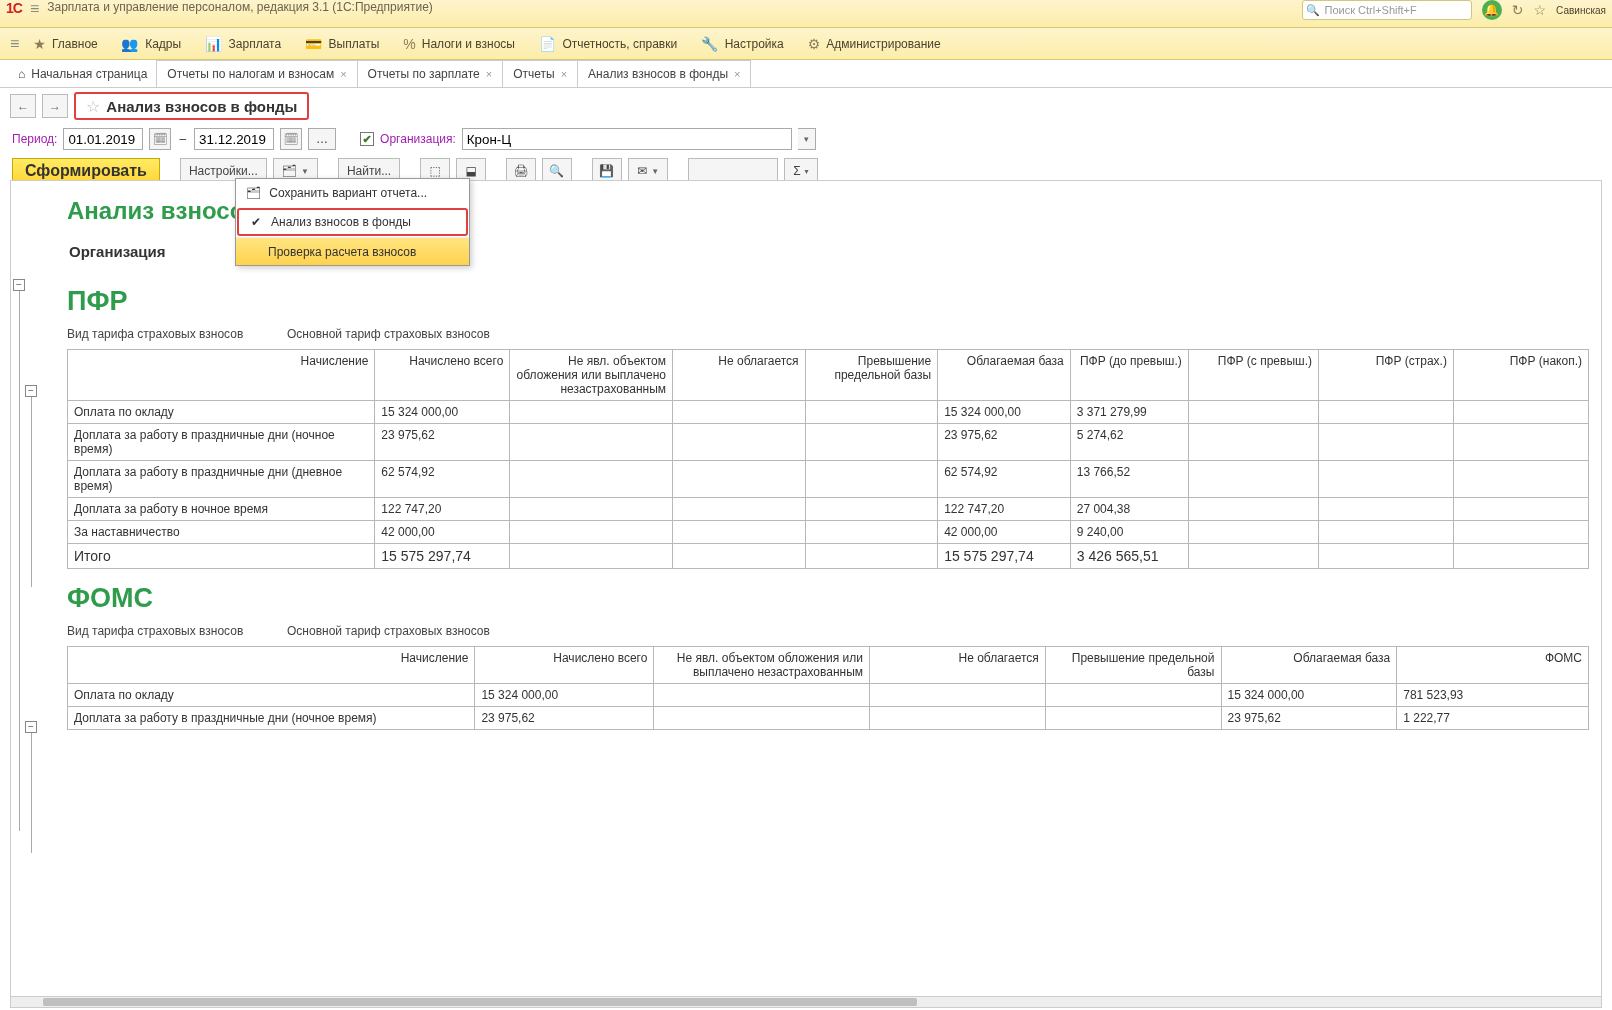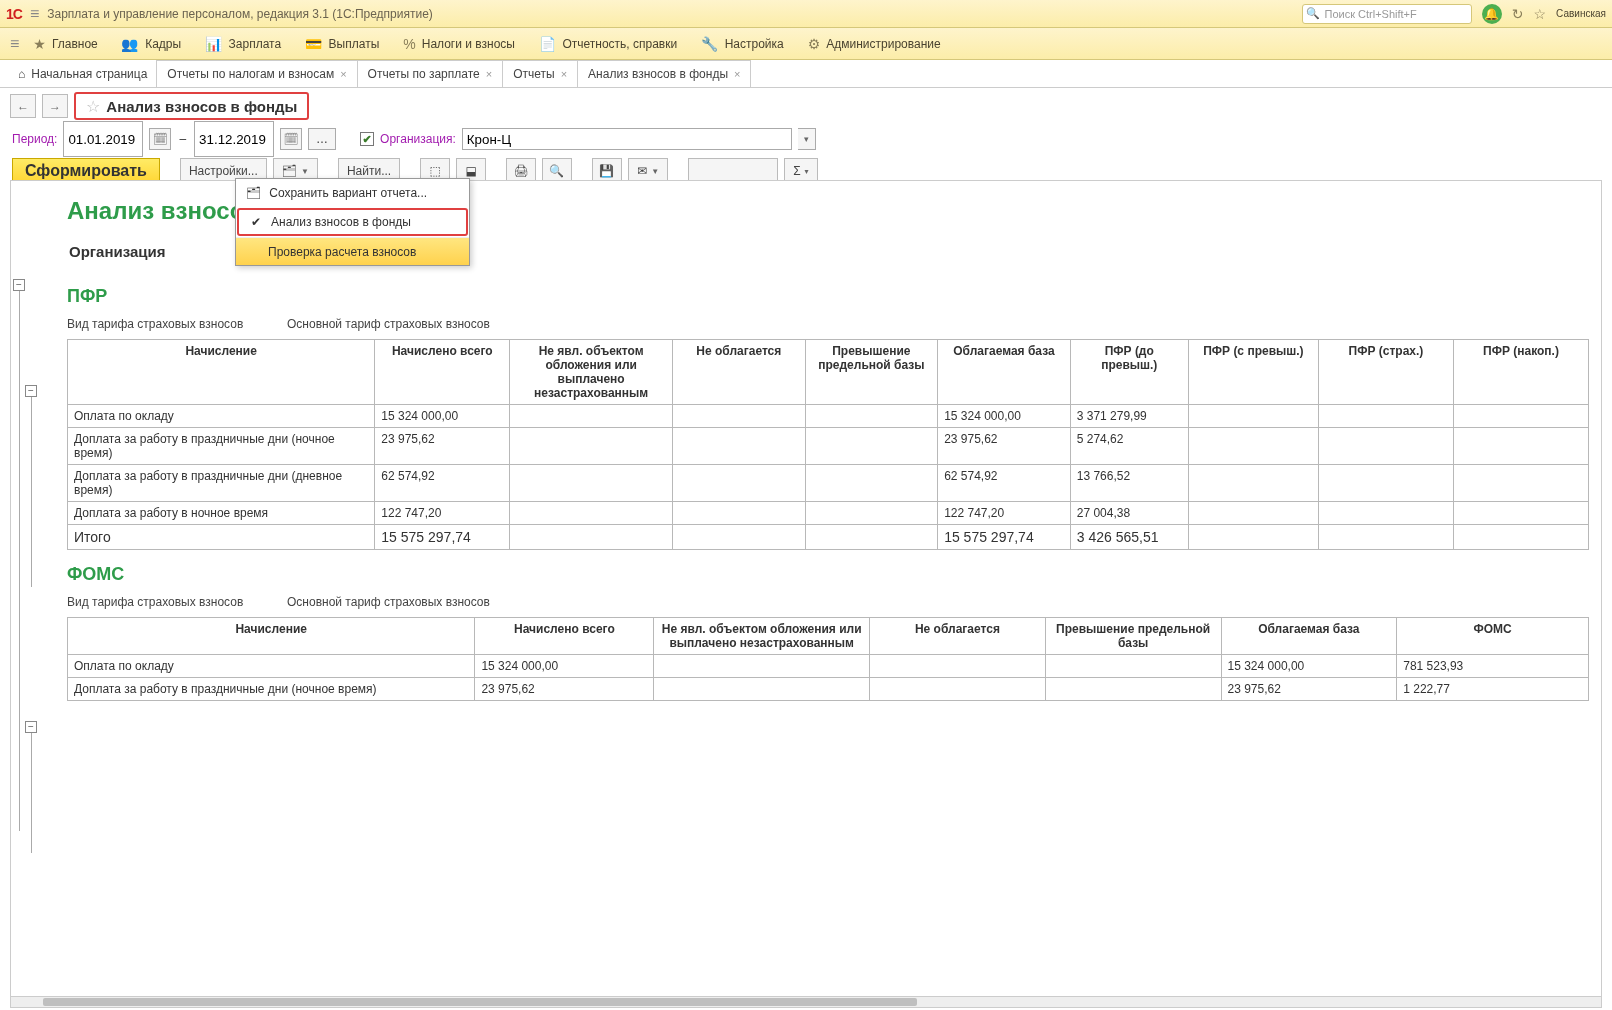--- a/index.html
+++ b/index.html
@@ -1,17 +1,17 @@
 <!DOCTYPE html>
 <html><head>
 <meta charset="utf-8">
 <style>
 html,body{margin:0;padding:0;font-family:Arial,Helvetica,sans-serif;font-size:12px;color:#333;background:#fff;overflow:hidden}
 *{box-sizing:border-box}
-.topbar{height:28px;background:linear-gradient(#fef4cc,#fceda9);border-bottom:1px solid #d5c77a;display:flex;align-items:center;padding:0 6px;gap:8px}
+.topbar{height:28px;background:linear-gradient(#fef4cc,#fceda9);border-bottom:1px solid #d5c77a;display:flex;align-items:flex-start;padding:0 6px;gap:8px}
 .logo{color:#d02020;font-weight:bold;font-size:14px;letter-spacing:-1px}
 .hamburger{font-size:16px;color:#888}
 .apptitle{color:#6b6350;font-size:12px}
 .topbar-right{margin-left:auto;display:flex;align-items:center;gap:10px}
 .search-box{width:170px;height:20px;background:#fff;border:1px solid #d5c77a;border-radius:3px;display:flex;align-items:center;padding:0 4px;color:#999;font-size:11px;gap:4px}
 .bell{width:20px;height:20px;border-radius:50%;background:#4caf50;color:#fff;display:flex;align-items:center;justify-content:center;font-size:12px}
 .topicon{color:#8a7f5a;font-size:14px}
 .username{color:#4a4330;font-size:10px}
 .mainmenu{height:32px;background:linear-gradient(#fef4cc,#fceda9);border-bottom:1px solid #d5c77a;display:flex;align-items:center;padding:0 10px;gap:4px}
 .menu-item{display:flex;align-items:center;gap:6px;padding:4px 10px;color:#4a4330;cursor:pointer}
@@ -20,21 +20,21 @@
 .tab{display:flex;align-items:center;gap:6px;border:1px solid #ccc;border-bottom:none;padding:0 10px;margin-right:-1px;background:#fff;font-size:12px;color:#444}
 .tab.home{border:none}
 .tab .x{color:#999;font-size:11px;cursor:pointer}
 .navrow{height:36px;display:flex;align-items:center;padding:4px 10px;gap:6px}
 .navbtn{width:26px;height:24px;border:1px solid #bbb;background:#f5f5f5;display:flex;align-items:center;justify-content:center;color:#666;cursor:pointer}
 .title-box{display:flex;align-items:center;gap:6px;border:2px solid #e04040;border-radius:3px;padding:3px 10px;height:28px}
 .star{color:#bbb;font-size:16px}
 .page-title{font-size:15px;font-weight:bold;color:#333}
 .params{height:30px;display:flex;align-items:center;gap:6px;padding:0 12px}
 .label{color:#a21caf}
-.date-input{border:1px solid #aaa;height:36px;width:80px;padding:0 4px;background:#fff}
+.date-input{border:1px solid #aaa;height:22px;width:80px;padding:0 4px;background:#fff}
 .calbtn{width:22px;height:22px;border:1px solid #aaa;background:#f5f5f5;display:flex;align-items:center;justify-content:center;color:#777;cursor:pointer}
 .dash{padding:0 2px}
 .dotsbtn{width:28px;height:22px;border:1px solid #aaa;background:#f5f5f5;display:flex;align-items:center;justify-content:center;cursor:pointer}
 .chk{width:14px;height:14px;border:1px solid #777;display:inline-flex;align-items:center;justify-content:center;color:#3a7c2a;font-size:11px;font-weight:bold}
 .org-input{border:1px solid #aaa;height:22px;width:330px;padding:0 4px;background:#fff}
 .ddbtn{width:18px;height:22px;border:1px solid #aaa;border-left:none;background:#f5f5f5;display:flex;align-items:center;justify-content:center;cursor:pointer;font-size:9px;color:#666}
 .toolbar{height:34px;display:flex;align-items:center;gap:6px;padding:0 12px}
 .form-btn{height:26px;background:linear-gradient(#ffeb66,#ffd633);border:1px solid #c9a800;padding:0 12px;font-size:16px;font-weight:bold;color:#333;cursor:pointer}
 .tbtn{height:26px;background:#f5f5f5;border:1px solid #bbb;padding:0 8px;display:flex;align-items:center;gap:4px;cursor:pointer;font-size:12px;color:#444}
 .tbtn.icon-only{width:30px;padding:0;justify-content:center}
@@ -49,26 +49,26 @@
 .report-area{position:absolute;left:10px;right:10px;top:180px;bottom:10px;border:1px solid #ccc;overflow:auto;background:#fff}
 .report-inner{padding:10px 12px 10px 56px;position:relative;min-width:1360px}
 .fold-col{position:absolute;left:0;top:0;width:44px}
 .fold-box{position:absolute;width:12px;height:12px;border:1px solid #888;background:#fff;font-size:10px;line-height:10px;text-align:center;color:#555;cursor:pointer}
 .fold-line{position:absolute;width:1px;background:#aaa}
 .h1g{font-size:24px;font-weight:bold;color:#2e9c4a;margin:6px 0 14px}
 .meta-table{margin-bottom:22px}
 .meta-table td{padding:2px 0;font-size:15px}
 .meta-lbl{font-weight:bold;width:220px}
 .meta-val{font-weight:bold}
-.h2g{font-size:18px;font-weight:bold;color:#2e9c4a;margin:14px 0 10px}
+.h2g{font-size:27px;font-weight:bold;color:#2e9c4a;margin:14px 0 10px}
 .subinfo{font-size:12px;color:#444;margin-bottom:8px}
 .subinfo-lbl{display:inline-block;width:220px}
 .data-table{border-collapse:collapse;width:100%;margin-bottom:10px}
 .data-table th,.data-table td{border:1px solid #b8b8b8;padding:4px 6px;font-size:12px;vertical-align:top}
-.data-table th{font-weight:bold;text-align:center;background:#fff}
+.data-table th{font-weight:normal;text-align:right;background:#fff}
 .data-table td.num{text-align:left;white-space:nowrap}
 .data-table tr.total td{font-size:14px;font-weight:normal}
 .bottom-scroll{position:absolute;left:10px;right:10px;bottom:2px;height:12px;background:#eee;border:1px solid #ccc}
 .bottom-thumb{position:absolute;left:2%;width:55%;top:1px;bottom:1px;background:#bfbfbf;border-radius:2px}
 </style>
 </head>
 <body>
 
 <div class="topbar">
   <span class="logo">1C</span>
@@ -310,20 +310,32 @@
             <td class="num">122 747,20</td>
             <td></td>
             <td></td>
             <td></td>
             <td class="num">122 747,20</td>
             <td class="num">27 004,38</td>
             <td></td>
             <td></td>
             <td></td>
           </tr>
+          <tr>
+            <td>За наставничество</td>
+            <td class="num">42 000,00</td>
+            <td></td>
+            <td></td>
+            <td></td>
+            <td class="num">42 000,00</td>
+            <td class="num">9 240,00</td>
+            <td></td>
+            <td></td>
+            <td></td>
+          </tr>
           <tr class="total">
             <td>Итого</td>
             <td class="num">15 575 297,74</td>
             <td></td>
             <td></td>
             <td></td>
             <td class="num">15 575 297,74</td>
             <td class="num">3 426 565,51</td>
             <td></td>
             <td></td>

